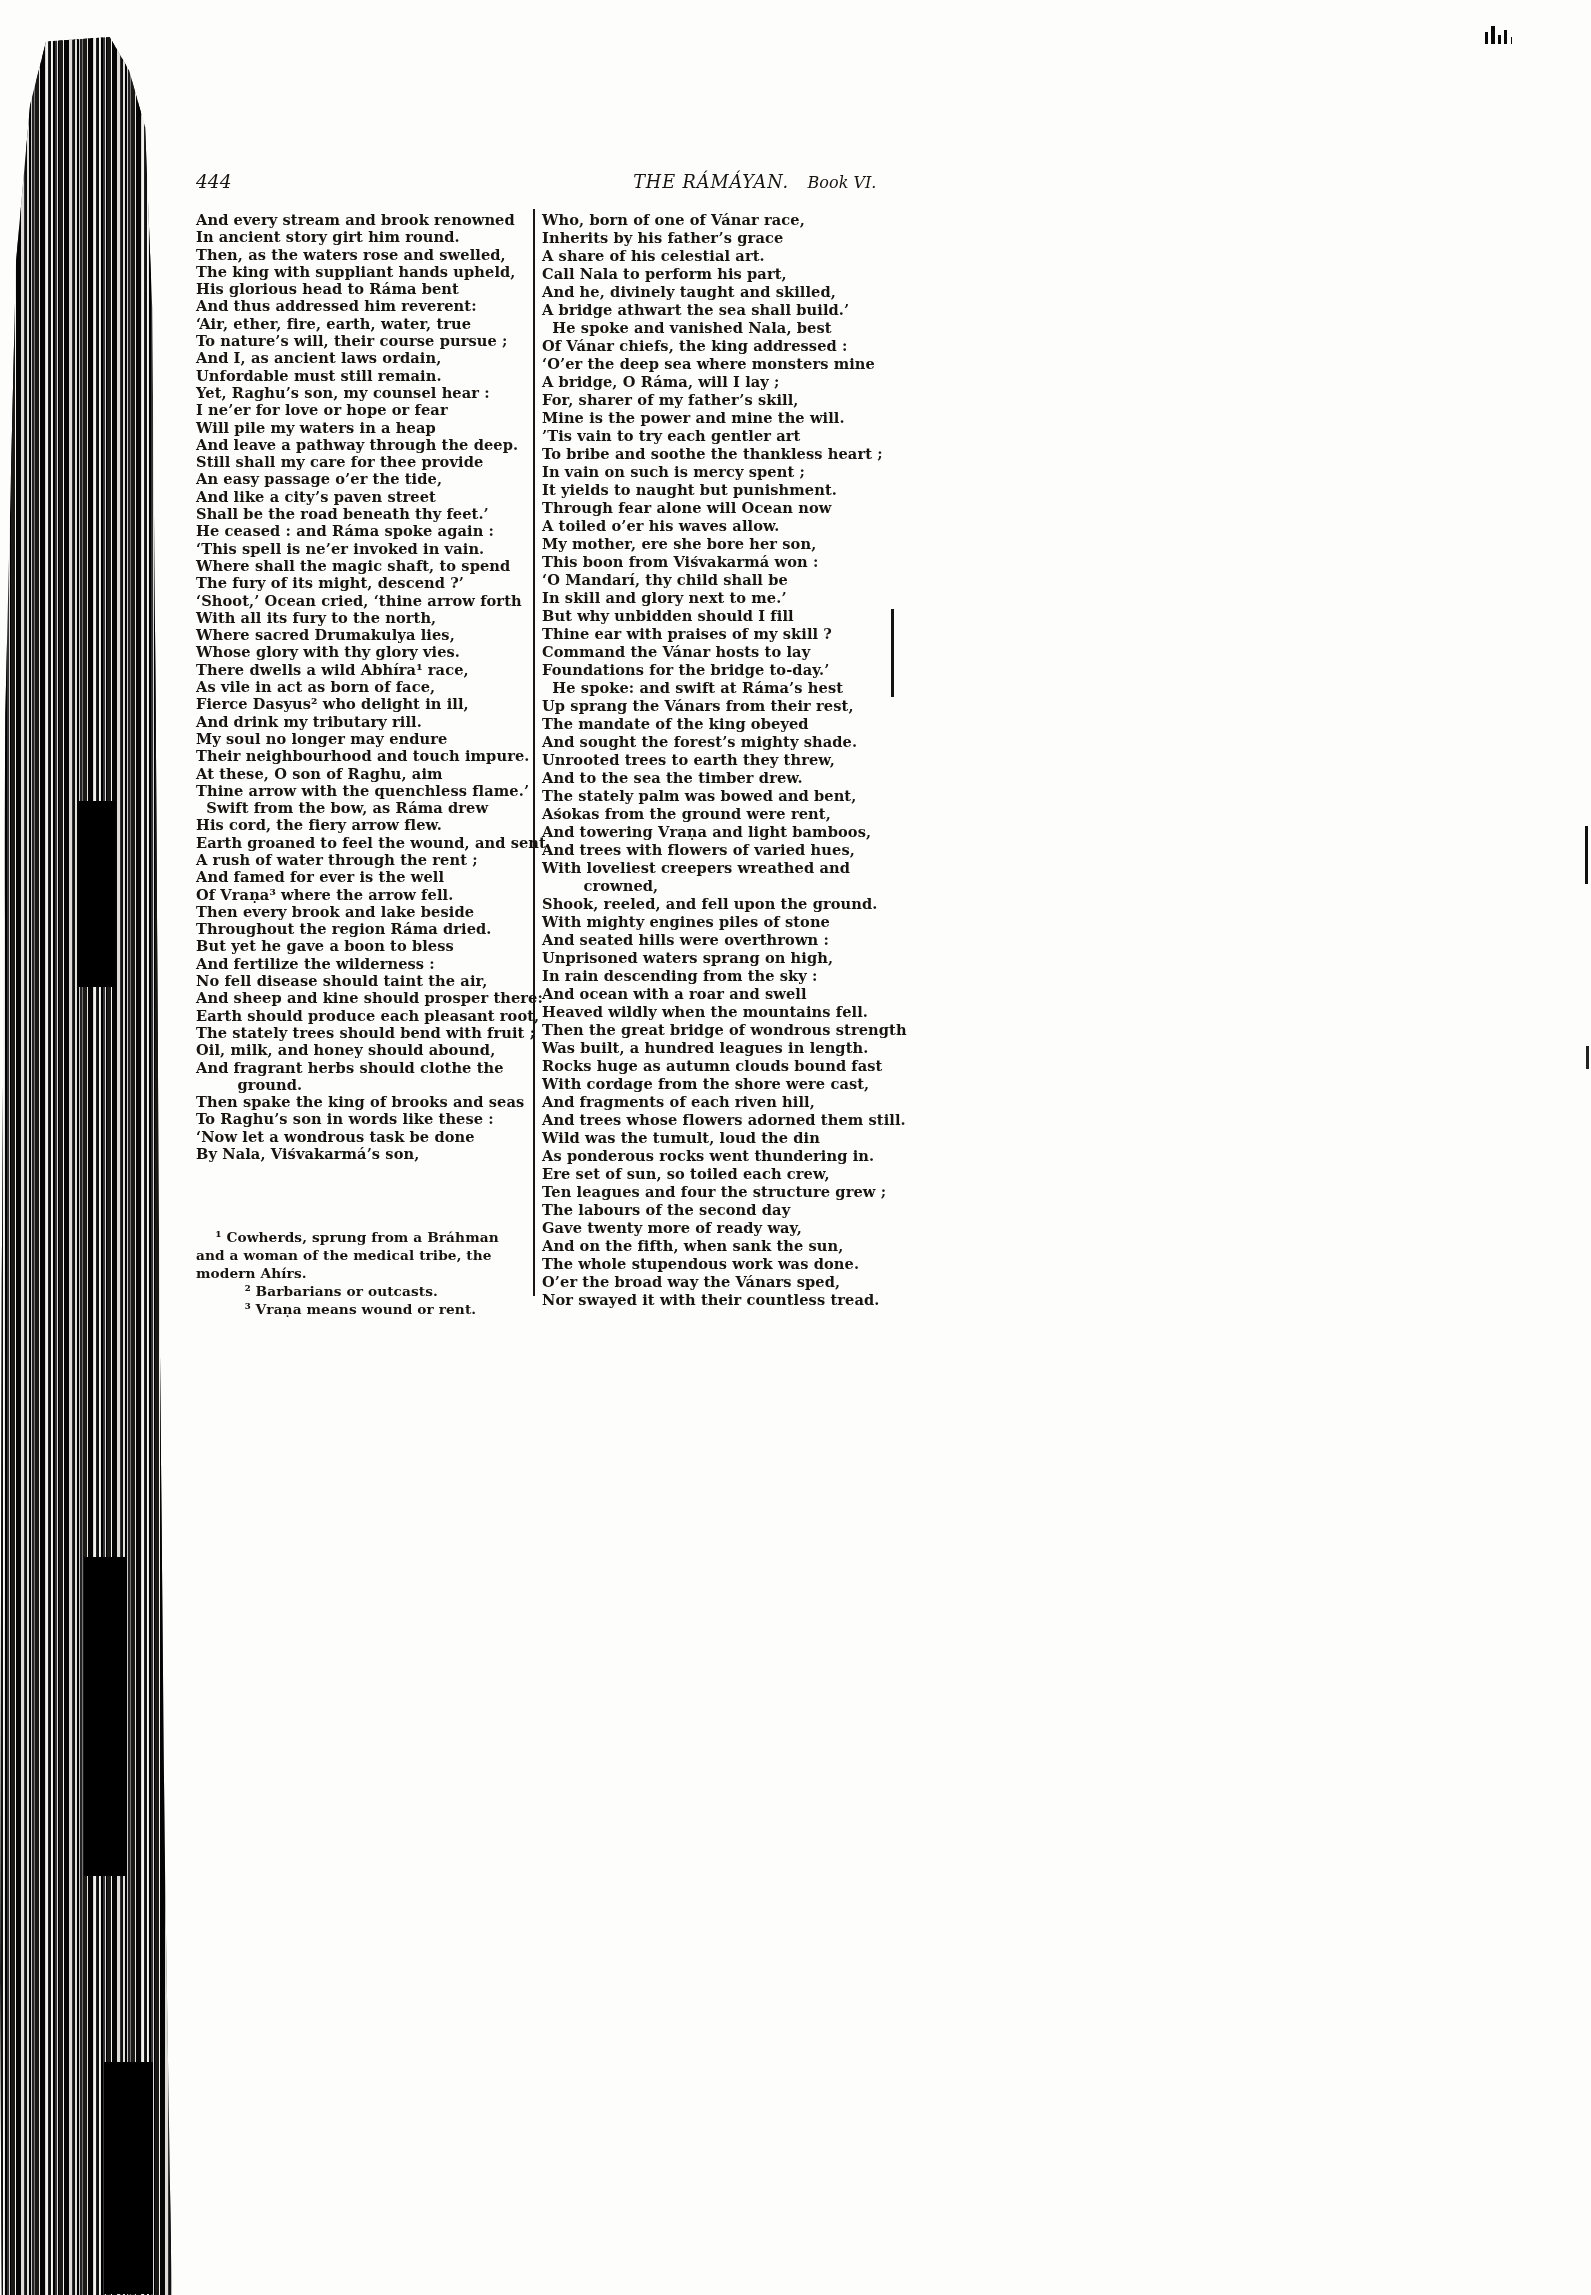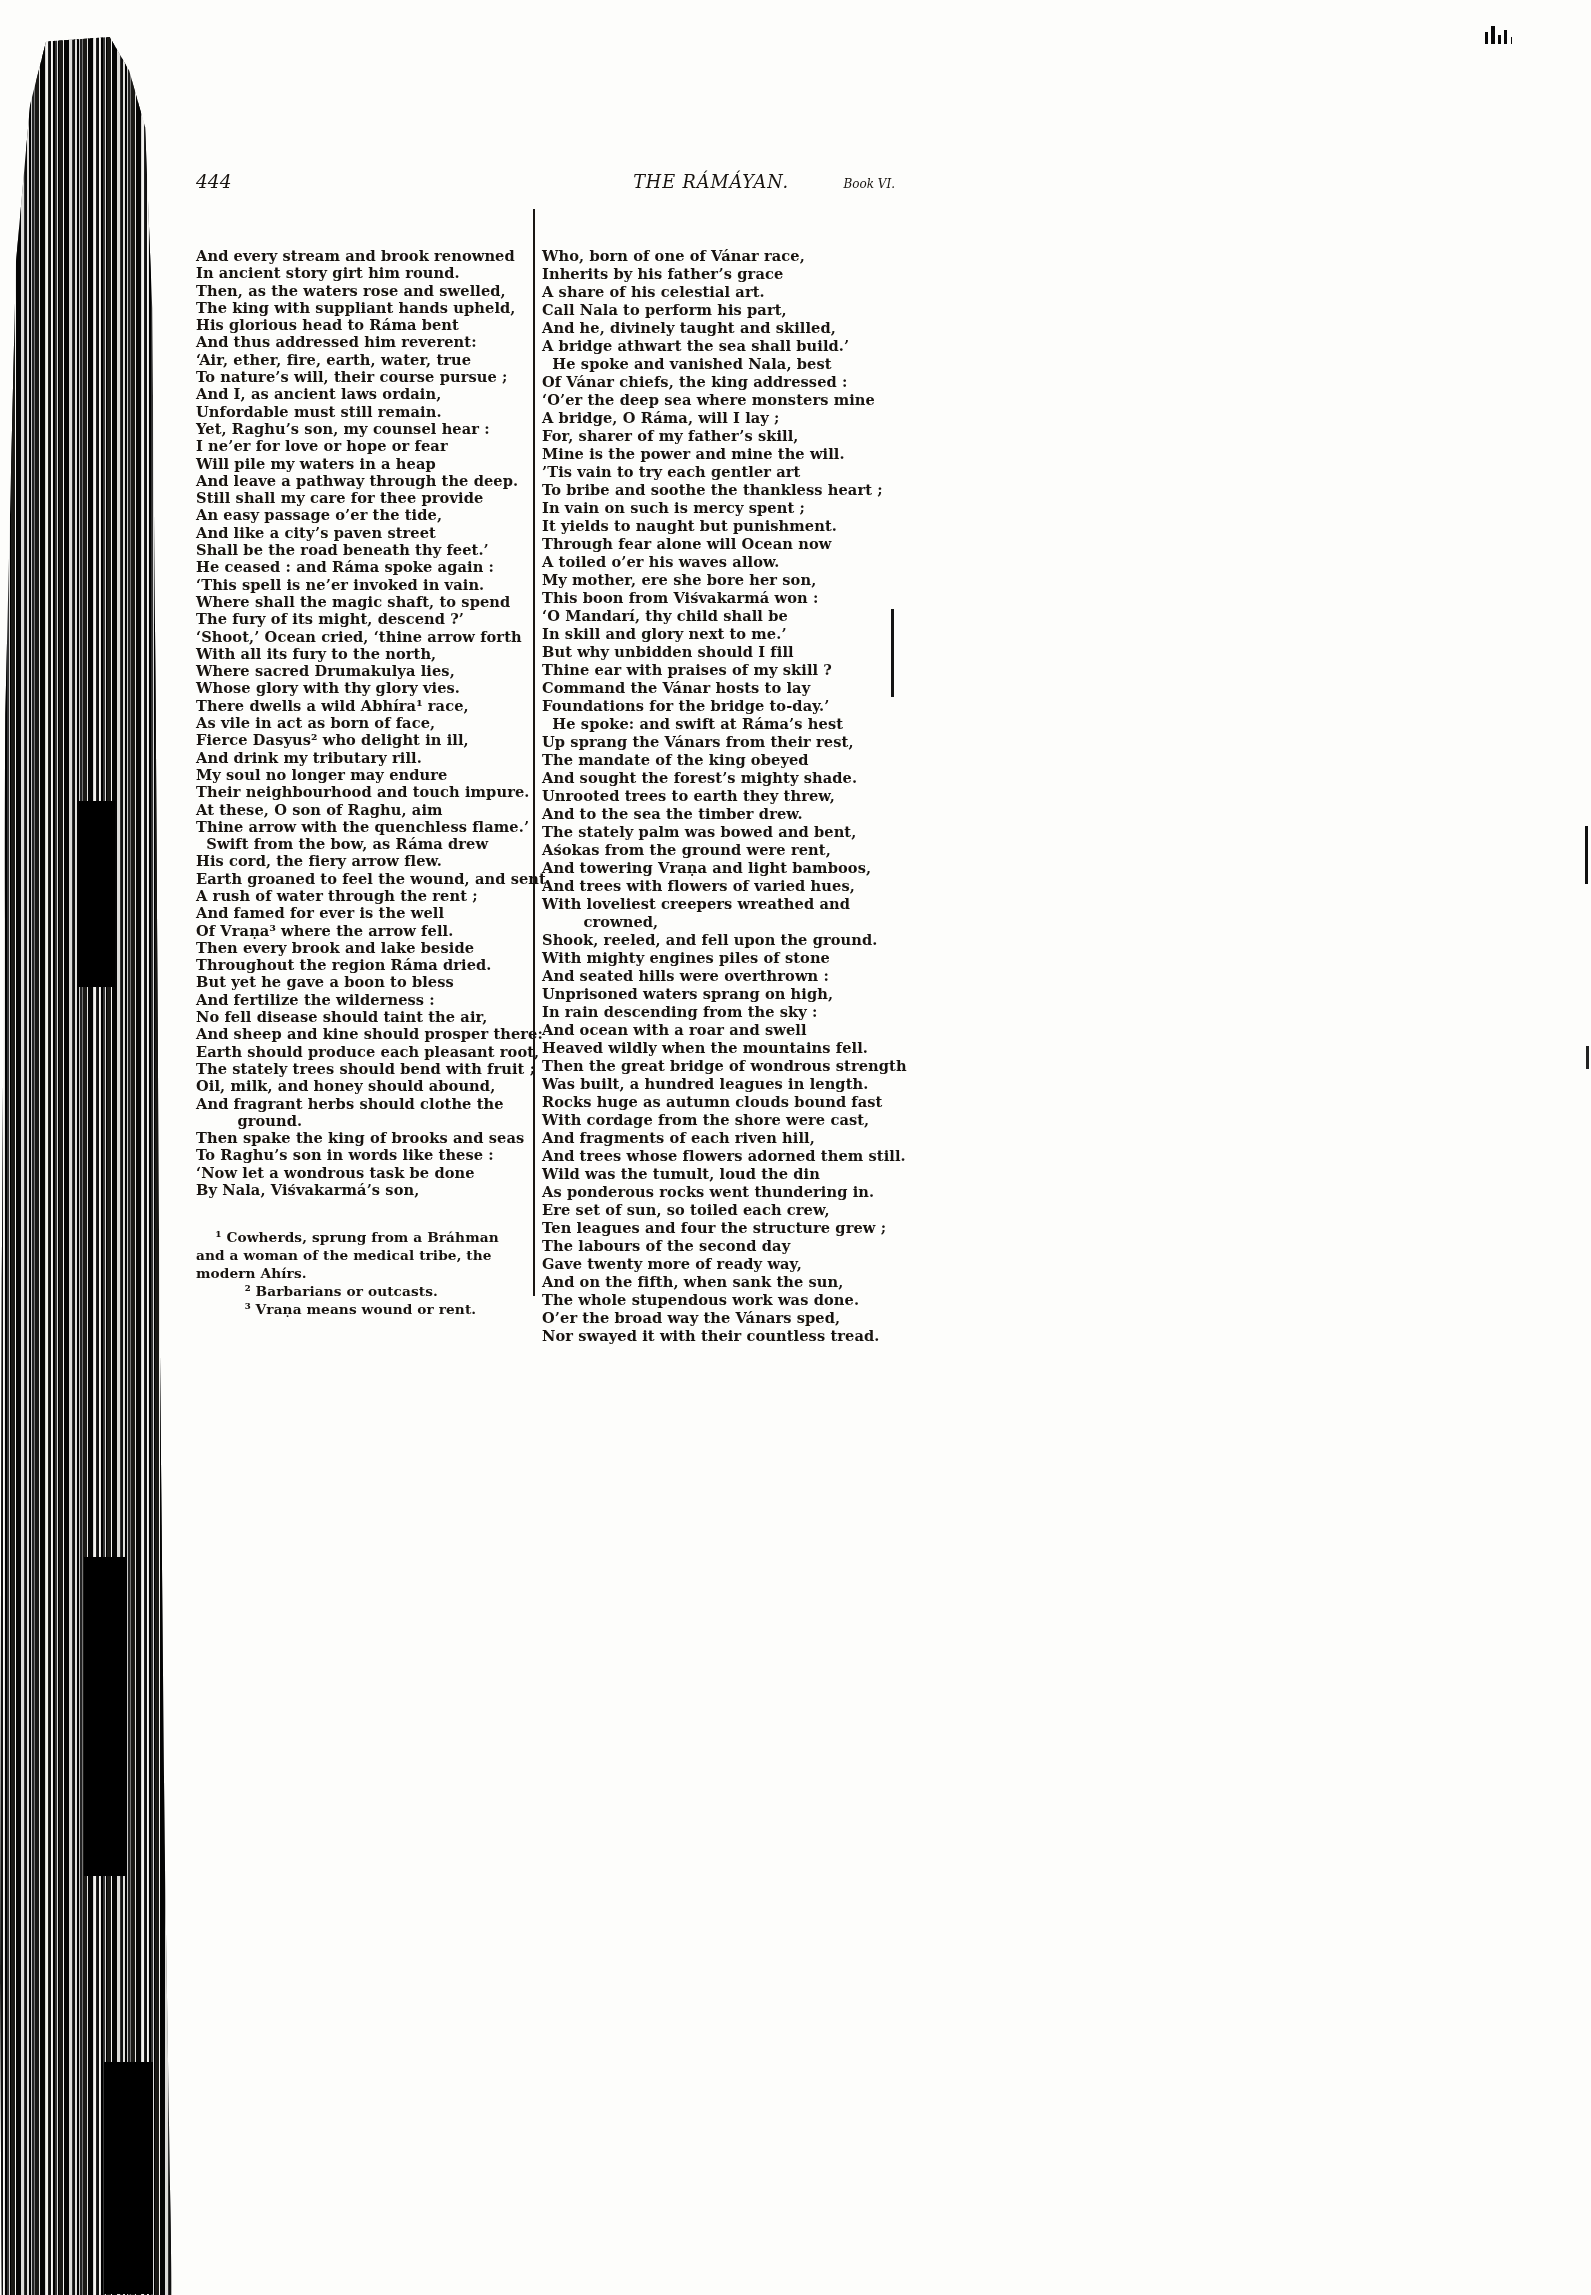--- a/index.html
+++ b/index.html
@@ -51,28 +51,28 @@
   .margin-line{ position:absolute; left:891px; top:609px; width:2.7px; height:88px; background:#141414; }
 
   
   .header{
     position:absolute; left:196px; top:171px; width:699px; height:25px;
     display:flex; align-items:baseline;
     font-style:italic; font-weight:400;
   }
   .pageno{ flex:0 0 80px; font-size:18.6px; }
   .title { flex:1 1 auto; text-align:right; font-size:17.7px; letter-spacing:0.9px; }
-  .book  { flex:0 0 106px; text-align:right; font-size:12px; }
+  .book  { flex:0 0 106px; text-align:center; font-size:16px; }
 
   
   .col-divider{
     position:absolute; left:533px; top:209px; width:1.8px; height:1087px;
     background:#191613;
   }
-  .col{ position:absolute;margin-top:36px; }
+  .col{ position:absolute; }
   .col .line{
     white-space:pre;
     font-size:14.6px;
     font-weight:600;
     letter-spacing:0.1px;
   }
   .col.left { left:196px; top:211px; width:333px; }
   .col.left  .line{ line-height:17.3px; }
   .col.right{ left:542px; top:211px; width:354px; }
   .col.right .line{ line-height:18px; }

